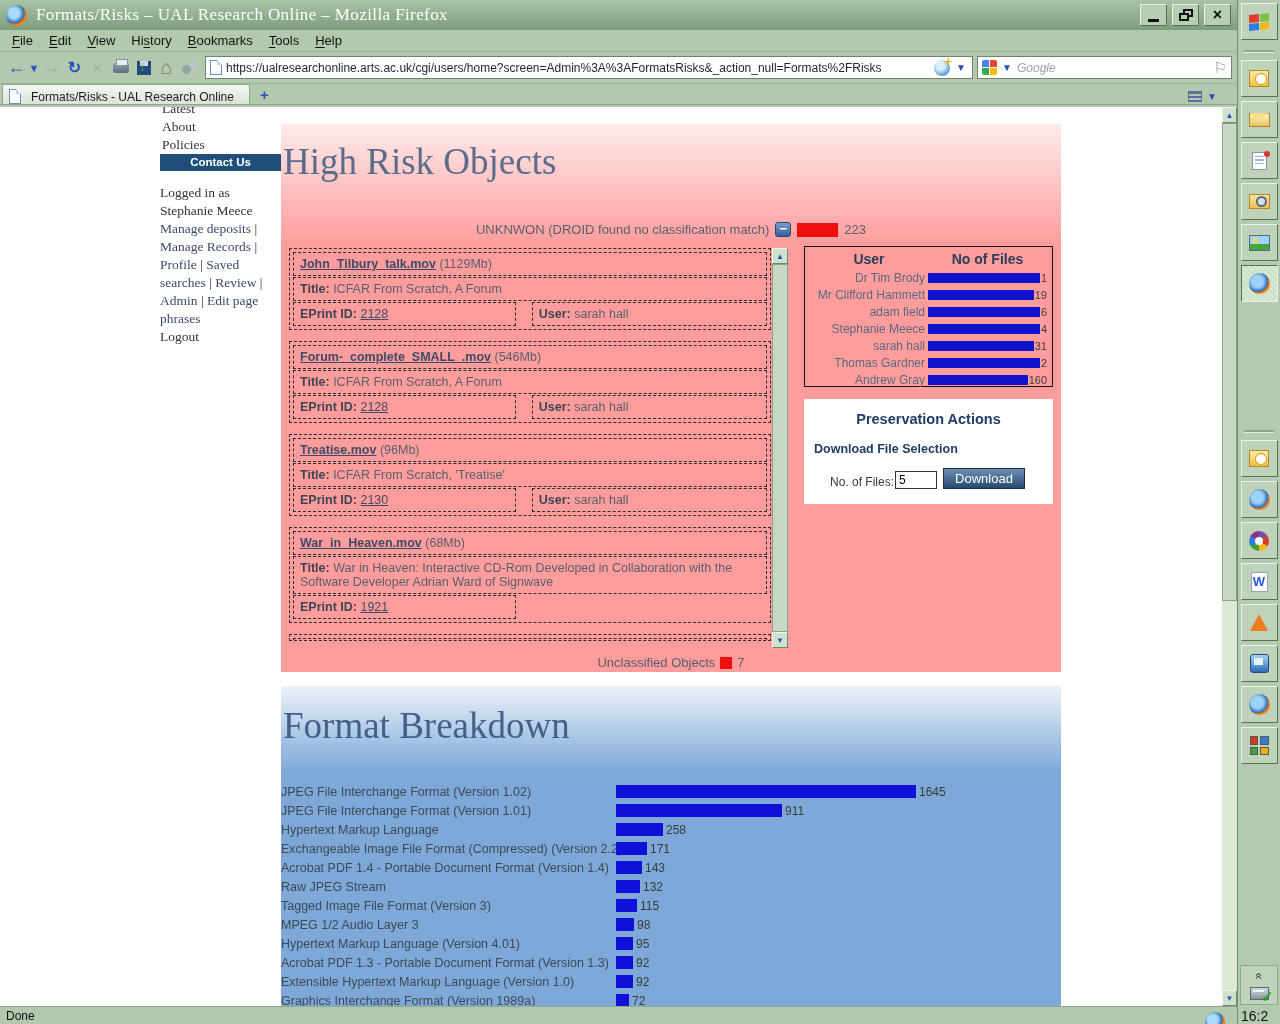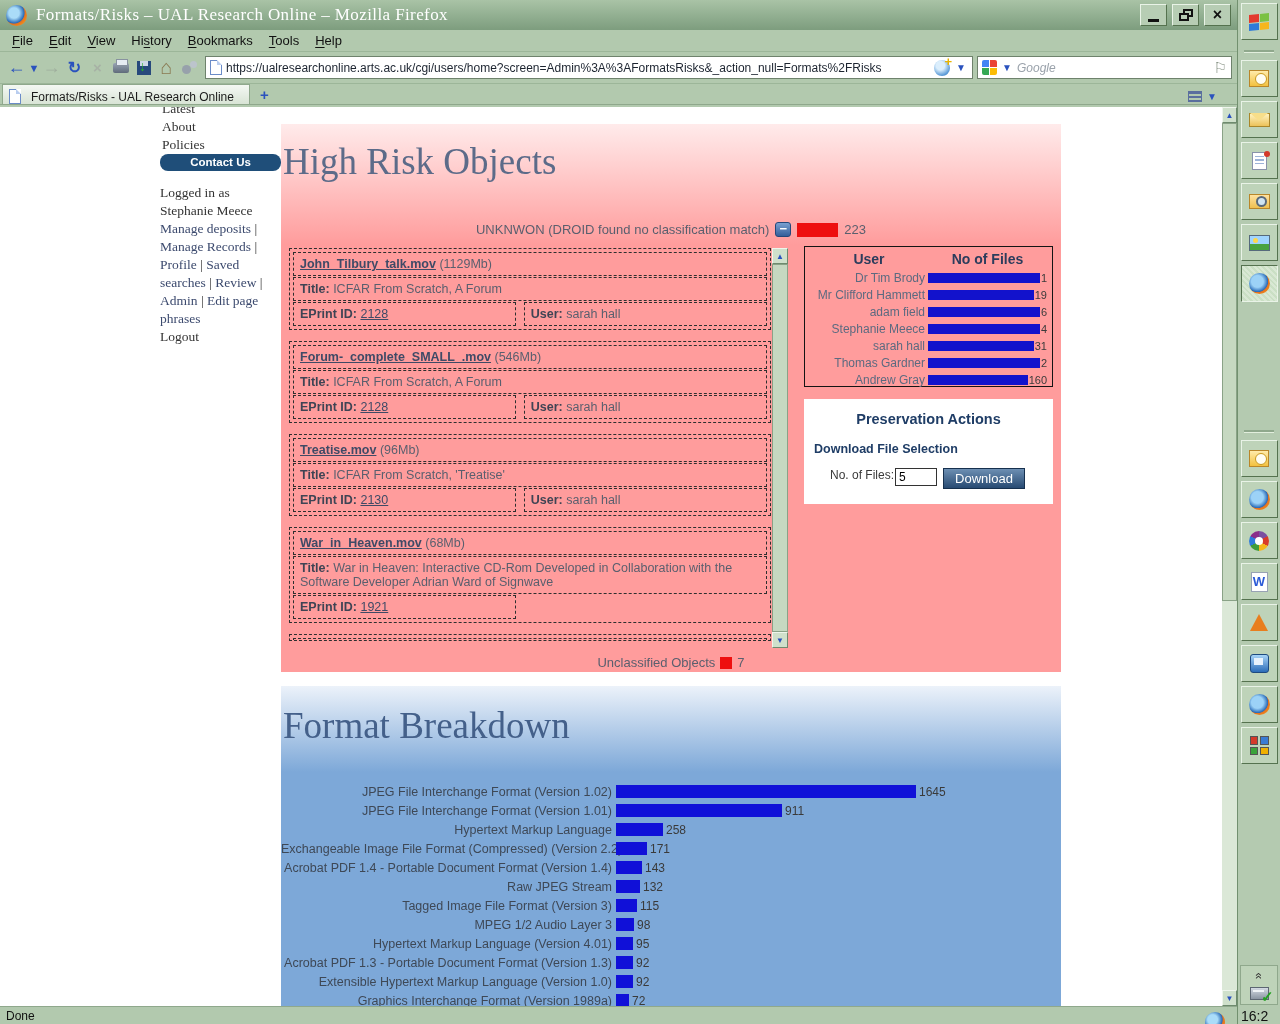--- a/index.html
+++ b/index.html
@@ -60,21 +60,21 @@
   .newtab-btn { color:#2a52be; font-weight:bold; font-size:15px; padding:0 10px 1px; }
   .tabbar-right { margin-left:auto; display:flex; align-items:center; gap:3px; margin-right:18px; padding-bottom:2px; }
   .list-icon { width:14px; height:11px; background:repeating-linear-gradient(#5a6f9e 0 2px, transparent 2px 4px); border:1px solid #5a6f9e; }
 
   
   .viewport { position:absolute; left:0; top:107px; width:1222px; height:899px; background:#fff; overflow:hidden; }
 
   
   .sidebar { position:absolute; left:160px; top:-7px; width:124px; font-family:"Liberation Serif", serif; font-size:13.5px; color:#333; line-height:18px; }
   .side-item { padding-left:2px; }
-  .contact-btn { background:#1f4e79; color:#fff; text-align:center; font-family:"Liberation Sans", sans-serif; font-size:11.5px; font-weight:bold; height:17px; line-height:17px; width:121px;border-radius:8px; }
+  .contact-btn { background:#1f4e79; color:#fff; text-align:center; font-family:"Liberation Sans", sans-serif; font-size:11.5px; font-weight:bold; height:17px; line-height:17px; width:121px; }
   .logged-line { margin-top:13px; }
   .side-links a { color:#3c4a6e; }
   .side-sep { color:#333; }
   .logout-line { }
 
   
   .pink-box { position:absolute; left:281px; top:17px; width:780px; height:548px;
     background:linear-gradient(180deg,#ffebeb 0%, #ff9c9c 22%, #ff9c9c 100%); }
   .hr-title { position:absolute; left:2px; top:16px; font-family:"Liberation Serif", serif; font-size:37px; color:#5c6b89; }
   .unknown-row { position:absolute; top:98px; left:0; width:100%; display:flex; align-items:center; justify-content:center; gap:6px; font-size:13px; color:#5a5f6e; }
@@ -82,21 +82,21 @@
     color:#fff; font-weight:bold; line-height:12px; text-align:center; font-size:13px; }
   .red-bar { height:14px; background:#ee0f0f; }
   .red-sq { width:12px; height:12px; background:#ee0f0f; }
   .unclassified-row { position:absolute; top:531px; left:0; width:100%; display:flex; align-items:center; justify-content:center; gap:5px; font-size:13px; color:#5a5f6e; }
 
   
   .file-list { position:absolute; left:8px; top:124px; width:499px; height:400px; }
   .entries { position:absolute; left:0; top:0; right:17px; bottom:0; overflow:hidden; }
   .entry { border:1px dashed #2e2e2e; padding:2px; margin-bottom:11px; font-size:12.5px; color:#5a5f6e; background:transparent; }
   .erow { border:1px dashed #2e2e2e; padding:4px 6px; margin:1px; }
-  .erow3 { display:flex; gap:8px; margin:1px; }
+  .erow3 { display:flex; gap:16px; margin:1px; }
   .ecell { border:1px dashed #2e2e2e; padding:4px 6px; }
   .ecell.left { width:47%; } .ecell.right { flex:1; }
   .lbl { color:#3f4454; font-weight:bold; }
   .fname { color:#3f4a66; font-weight:bold; text-decoration:underline; }
   a.eid { color:#3f4a66; text-decoration:underline; }
   .entry.clipped { height:7px; overflow:hidden; margin-bottom:0; }
   .entry.clipped .erow { border-bottom:none; color:#8a8f9e; }
 
   .in-scroll { position:absolute; right:0; top:0; width:16px; height:100%; }
   .sbtn { position:absolute; left:0; width:16px; height:16px; background:#cfe0cb; border:1px solid; border-color:#eef5ec #6e8a6e #6e8a6e #eef5ec;
@@ -112,31 +112,31 @@
   .urow { display:flex; align-items:center; height:17px; font-size:12px; color:#5c6a80; }
   .uname { width:118px; text-align:right; padding-right:3px; white-space:nowrap; }
   .ubar-wrap { flex:1; display:flex; align-items:center; }
   .ubar { flex:1; height:10px; background:#1212cc; }
   .unum { font-size:11px; color:#3a3a3a; margin-left:1px; }
 
   
   .pres-box { position:absolute; left:523px; top:275px; width:249px; height:105px; background:#fff; }
   .pres-title { text-align:center; font-weight:bold; color:#1f3d66; font-size:14.5px; margin-top:12px; }
   .pres-sub { font-weight:bold; color:#1f3d66; font-size:12.5px; margin:15px 0 12px 10px; }
-  .pres-ctrl { display:flex; align-items:flex-start; margin:9px 0 0 26px; font-size:12px; color:#3a3a3a; }
+  .pres-ctrl { display:flex; align-items:flex-end; margin:9px 0 0 26px; font-size:12px; color:#3a3a3a; }
   .files-input { width:42px; height:18px; border:1px solid #333; font-size:12px; padding:1px 3px; margin-left:1px; font-family:"Liberation Sans", sans-serif; }
   .dl-btn { margin-left:6px; width:82px; height:21px; background:linear-gradient(#6d8fb3,#274a72); color:#fff; border:1px solid #16304e; font-size:13px; font-family:"Liberation Sans", sans-serif; }
 
   
   .blue-box { position:absolute; left:281px; top:579px; width:780px; height:430px;
     background:linear-gradient(180deg,#ecf2fa 0%, #7da8d8 20%, #7da8d8 100%); }
   .fb-title { position:absolute; left:2px; top:18px; font-family:"Liberation Serif", serif; font-size:37px; color:#44608a; }
   .chart { position:absolute; left:0; top:96px; width:100%; }
   .crow { display:flex; align-items:center; height:19px; }
-  .clabel { width:335px; text-align:right; padding-right:4px; font-size:12.5px; color:#3e4856; white-space:nowrap; }
+  .clabel { width:335px; padding-right:4px; font-size:12.5px; color:#3e4856; white-space:nowrap; }
   .cbar { height:13px; background:#1010d8; flex:none; }
   .cval { margin-left:3px; font-size:12px; color:#3a3a3a; }
 
   
   .vscroll { position:absolute; left:1222px; top:107px; width:15px; height:899px; background:#dbe8d7; }
   .vscroll .sbtn { width:15px; }
   .vthumb { position:absolute; left:0; top:16px; width:15px; height:478px; background:#c6d8c1; border:1px solid #8aa287; }
 
   
   .statusbar { position:absolute; left:0; top:1006px; width:1237px; height:18px; background:#b2c9ae; border-top:1px solid #8fa88c;

